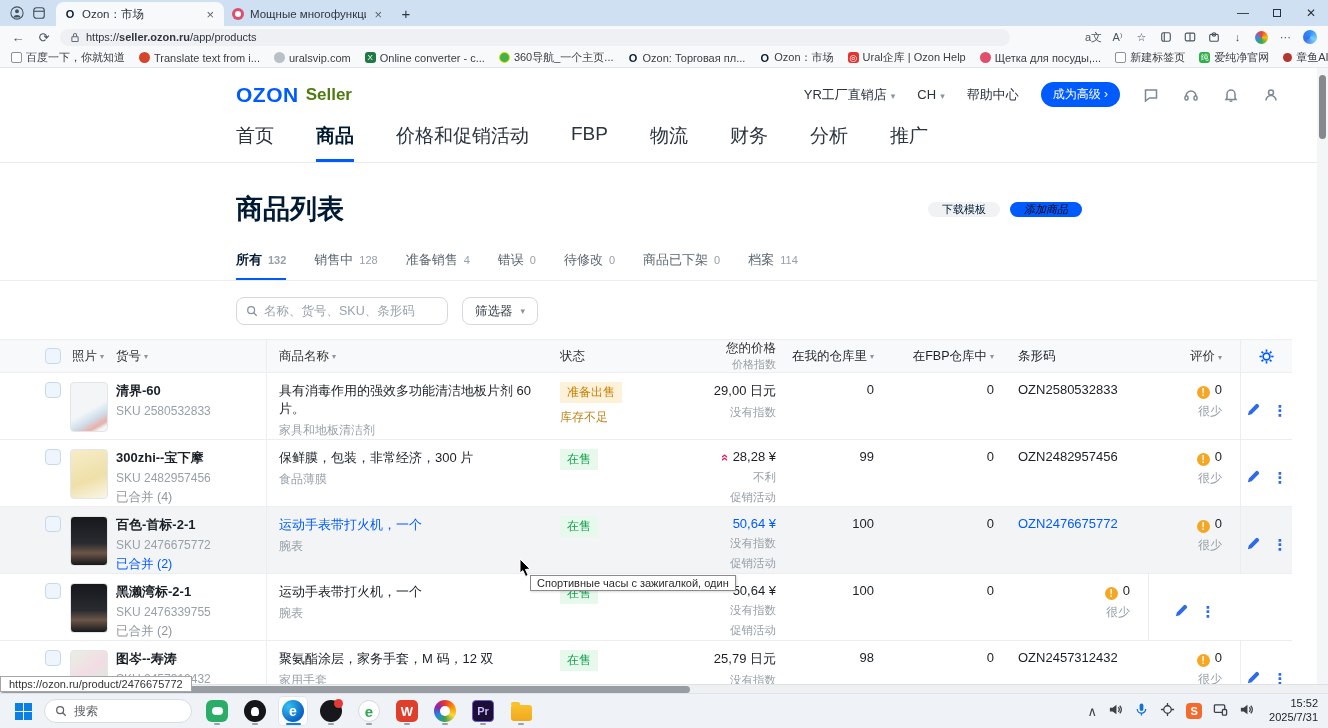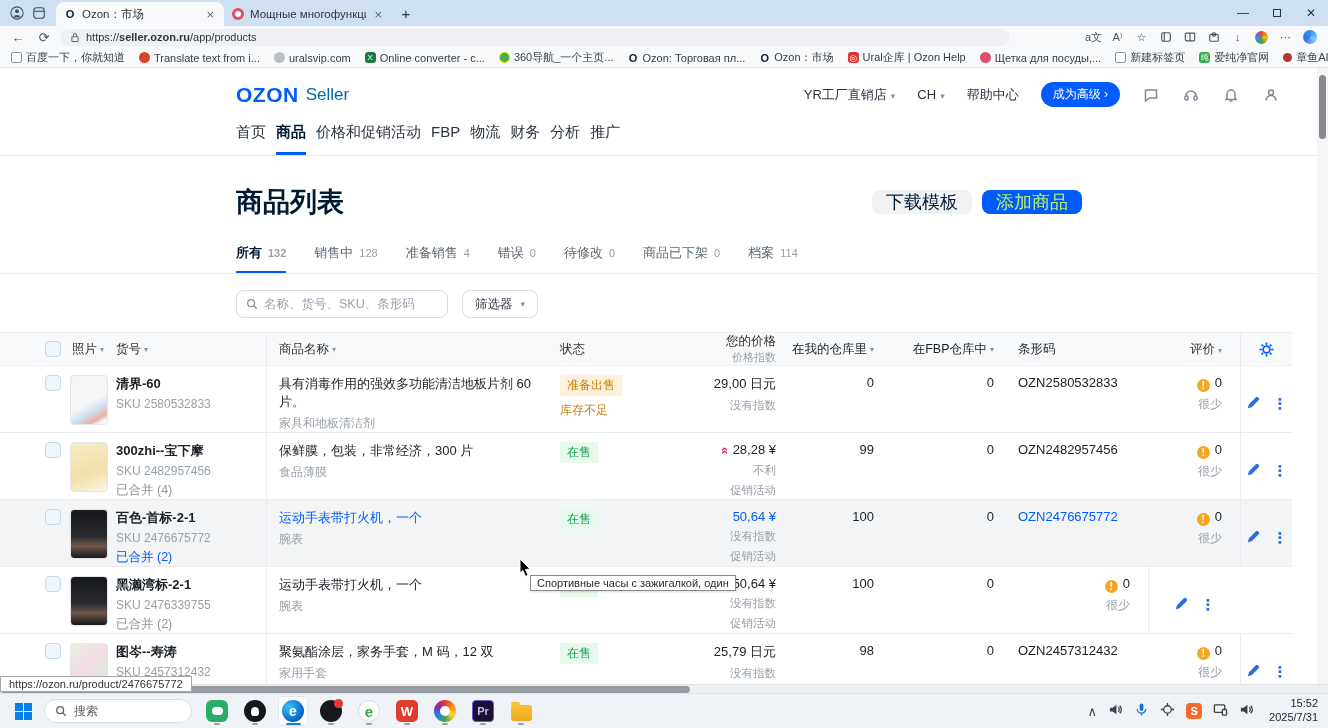--- a/index.html
+++ b/index.html
@@ -51,36 +51,36 @@
   .ozon-product-icon{background:#e14d6c;border-radius:50%;}
   .chun-icon{background:#2fae4a;}
   .chun-icon::before{content:"纯";font-size:8px;}
   .red-dot-icon{background:#b5352f;border-radius:50%;width:9px;height:9px;}
   .bm-sep{width:1px;height:12px;background:#cfd4d9;margin:0 4px;}
 
   
   .page{position:absolute;top:68px;left:0;width:1328px;height:625px;background:#fff;overflow:hidden;}
   .s-logo-row{display:flex;align-items:center;padding:14px 48px 0 236px;}
   .ozon-logo{font-size:21px;font-weight:800;color:var(--accent);letter-spacing:.5px;}
-  .ozon-suffix{font-size:17px;font-weight:400;color:#0369a1;margin-left:7px;}
+  .ozon-suffix{font-size:17px;font-weight:700;color:#4d7c0f;margin-left:7px;}
   .acct{display:flex;align-items:center;gap:22px;margin-left:auto;font-size:13px;color:#2c3440;}
   .chev{font-size:9px;color:#8a94a0;margin-left:4px;}
   .premium{background:var(--accent);color:#fff;font-size:12px;padding:4px 12px;border-radius:13px;white-space:nowrap;}
   .hicon{width:18px;height:18px;display:flex;align-items:center;justify-content:center;}
   .hicon svg{width:16px;height:16px;stroke:#7d8894;fill:none;stroke-width:1.5;}
-  .s-nav{display:flex;gap:10px;padding:16px 0 0 236px;border-bottom:1px solid #e8eaee;font-size:15px;color:#2c3440;}
+  .s-nav{display:flex;gap:42px;padding:16px 0 0 236px;border-bottom:1px solid #e8eaee;font-size:19px;color:#2c3440;}
   .snav{padding-bottom:10px;border-bottom:3px solid transparent;}
   .snav.active{font-weight:bold;color:#001a34;border-bottom-color:var(--accent);}
 
   .c-title-row{display:flex;align-items:center;justify-content:space-between;padding:28px 246px 0 236px;}
   .ptitle{font-size:27px;font-weight:bold;color:#001a34;}
   .btns{display:flex;gap:10px;}
-  .btn{font-size:18px;padding:0 14px;border-radius:8px;}
+  .btn{font-size:11px;padding:0 14px;border-radius:8px;}
   .btn.ghost{background:#f0f2f4;color:#001a34;}
-  .btn.primary{background:var(--accent);color:#bef264;}
+  .btn.primary{background:var(--accent);color:#000000;font-style:italic;}
 
   .f-tabs{display:flex;gap:28px;padding:24px 38px 0 236px;border-bottom:1px solid #ebedf0;font-size:13px;color:#5c6670;margin-right:0;}
   .ftab{padding-bottom:9px;border-bottom:2px solid transparent;display:flex;gap:6px;align-items:center;}
   .ftab .cnt{font-size:11px;color:#98a0a8;}
   .ftab.active{color:#001a34;font-weight:bold;border-bottom-color:var(--accent);}
 
   .search-row{display:flex;gap:14px;padding:16px 0 14px 236px;}
   .search-box{width:212px;height:28px;border:1px solid #d5d9de;border-radius:8px;display:flex;align-items:center;padding:0 9px;gap:6px;background:#fff;}
   .search-box input{border:0;outline:0;flex:1;font-size:12.5px;color:#333;background:transparent;font-family:inherit;}
   .search-box input::placeholder{color:#9aa2ab;}

